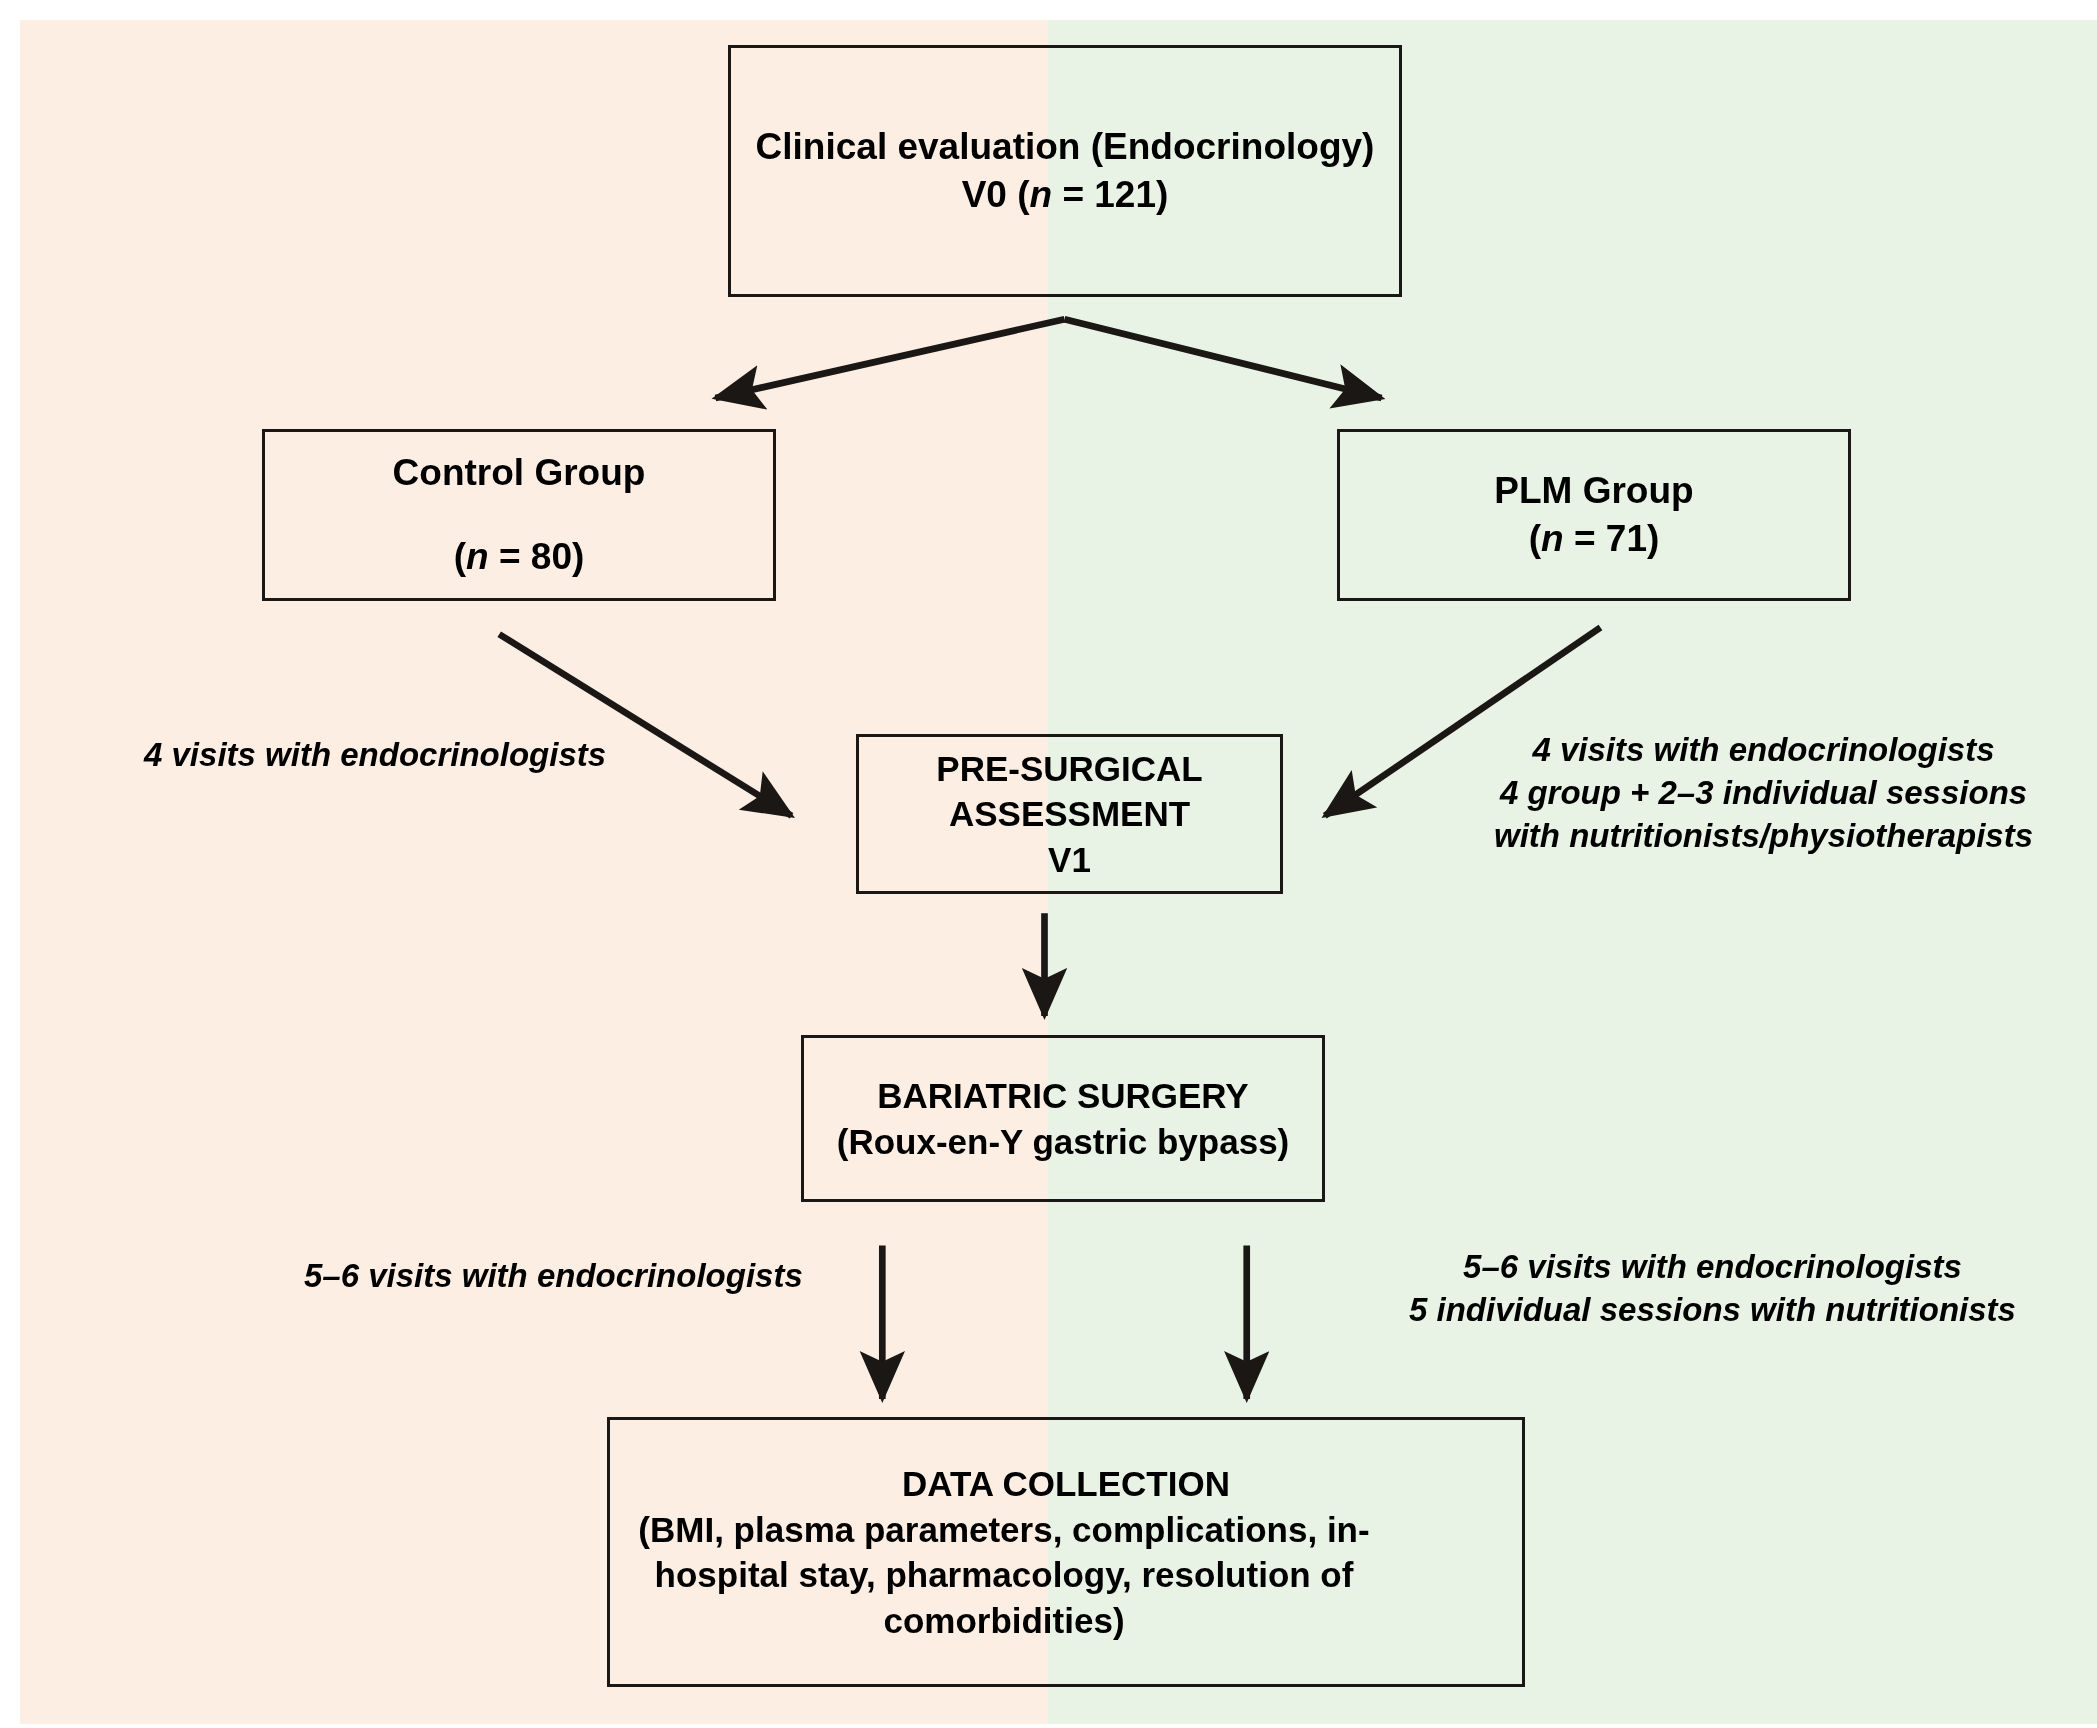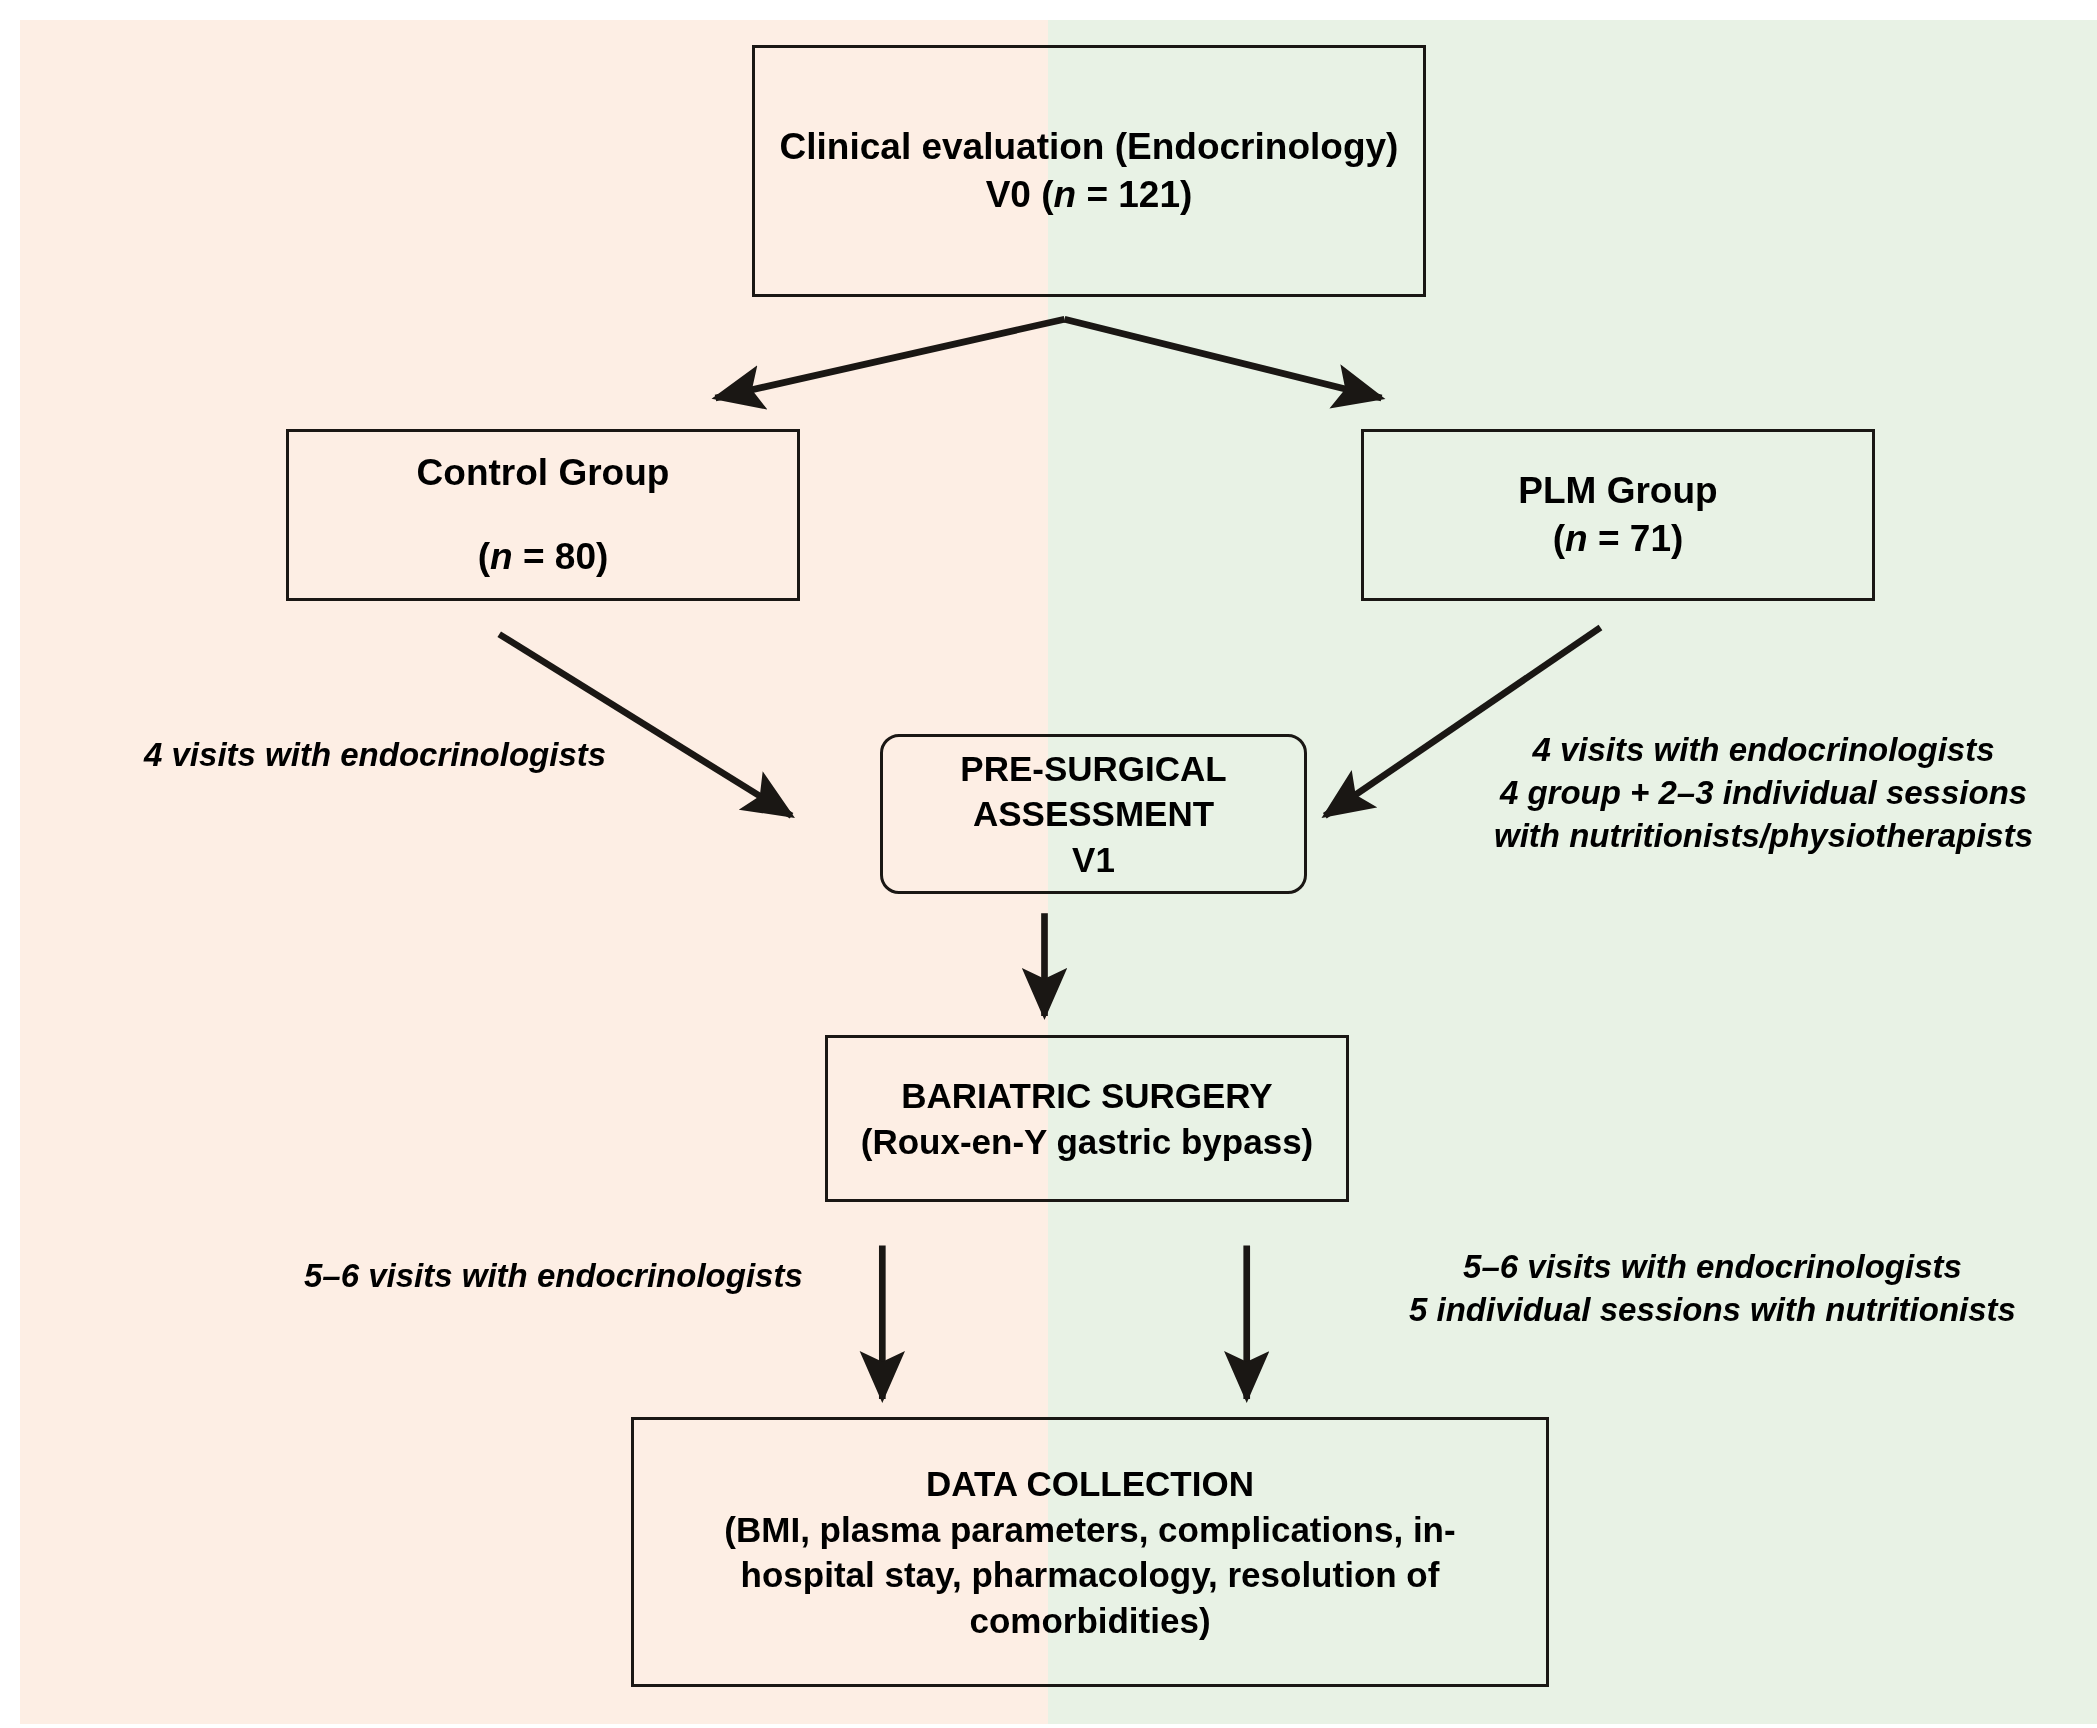--- a/index.html
+++ b/index.html
@@ -25,36 +25,34 @@
   #bg-right { left: 1048px; width: 1049px; background: #e8f2e5; }
 
   
   .node {
     position: absolute;
     box-sizing: border-box;
     border: 3.3px solid #1a1714;
     background: transparent;
     display: flex;
     flex-direction: column;
-    align-items: center;
     justify-content: center;
     text-align: center;
     color: #000000;
     font-weight: bold;
     line-height: 1.30;
-    margin-left: 24px;
   }
   .node .ln { display: block; white-space: nowrap; }
   .node .wrap { display: block; }
   em.it { font-style: italic; font-weight: bold; }
 
   #node-v0   { left: 728px; top: 45px;   width: 674px; height: 252px; font-size: 37px; }
   #node-ctrl { left: 262px;  top: 429px;  width: 514px;  height: 172px; font-size: 37px; gap: 36px; }
   #node-plm  { left: 1337px; top: 429px;  width: 514px;  height: 172px; font-size: 37px; }
-  #node-pre  { left: 856px; top: 734px; width: 427px;  height: 160px; font-size: 35px; border-radius: 19px; }
+  #node-pre  { left: 856px; top: 734px; width: 427px;  height: 160px; font-size: 35px; }
   #node-surg { left: 801px; top: 1035px; width: 524px;  height: 167px; font-size: 35px; }
   #node-data { left: 607px;  top: 1417px; width: 918px; height: 270px; font-size: 35px; }
   #node-data .wrap { max-width: 788px; }
 
   
   .annot {
     position: absolute;
     font-style: italic;
     font-weight: bold;
     color: #000000;

